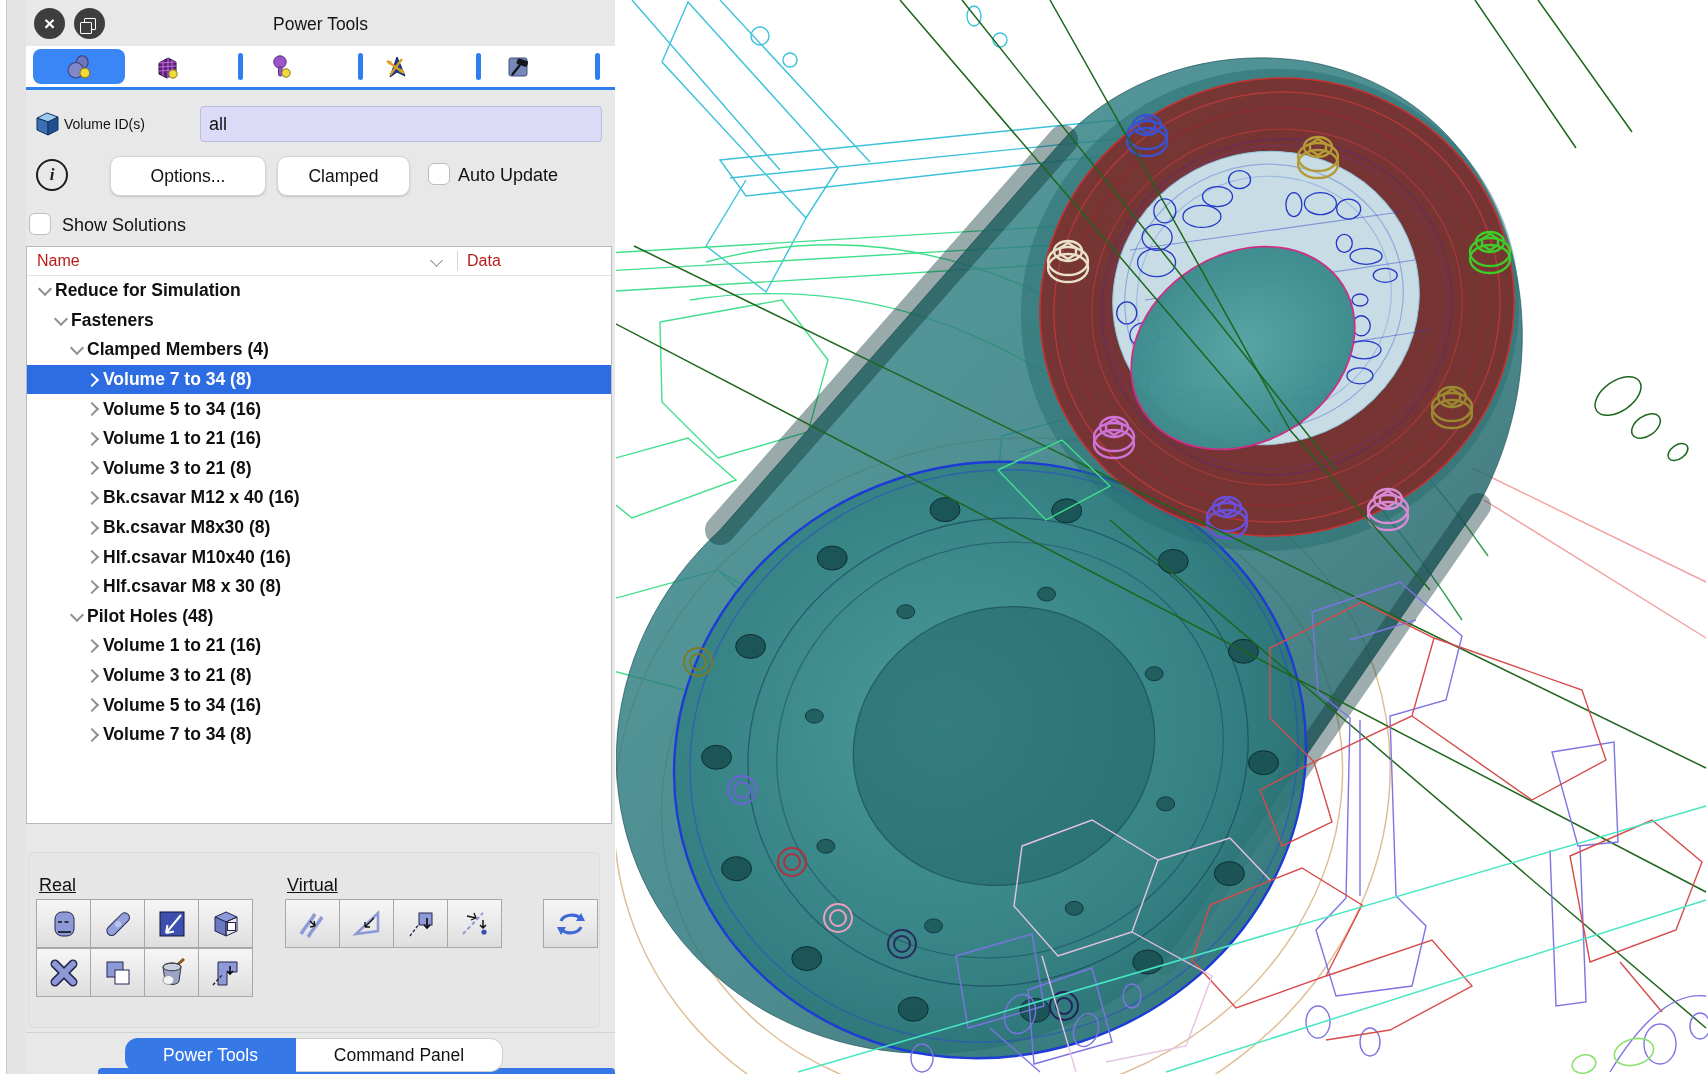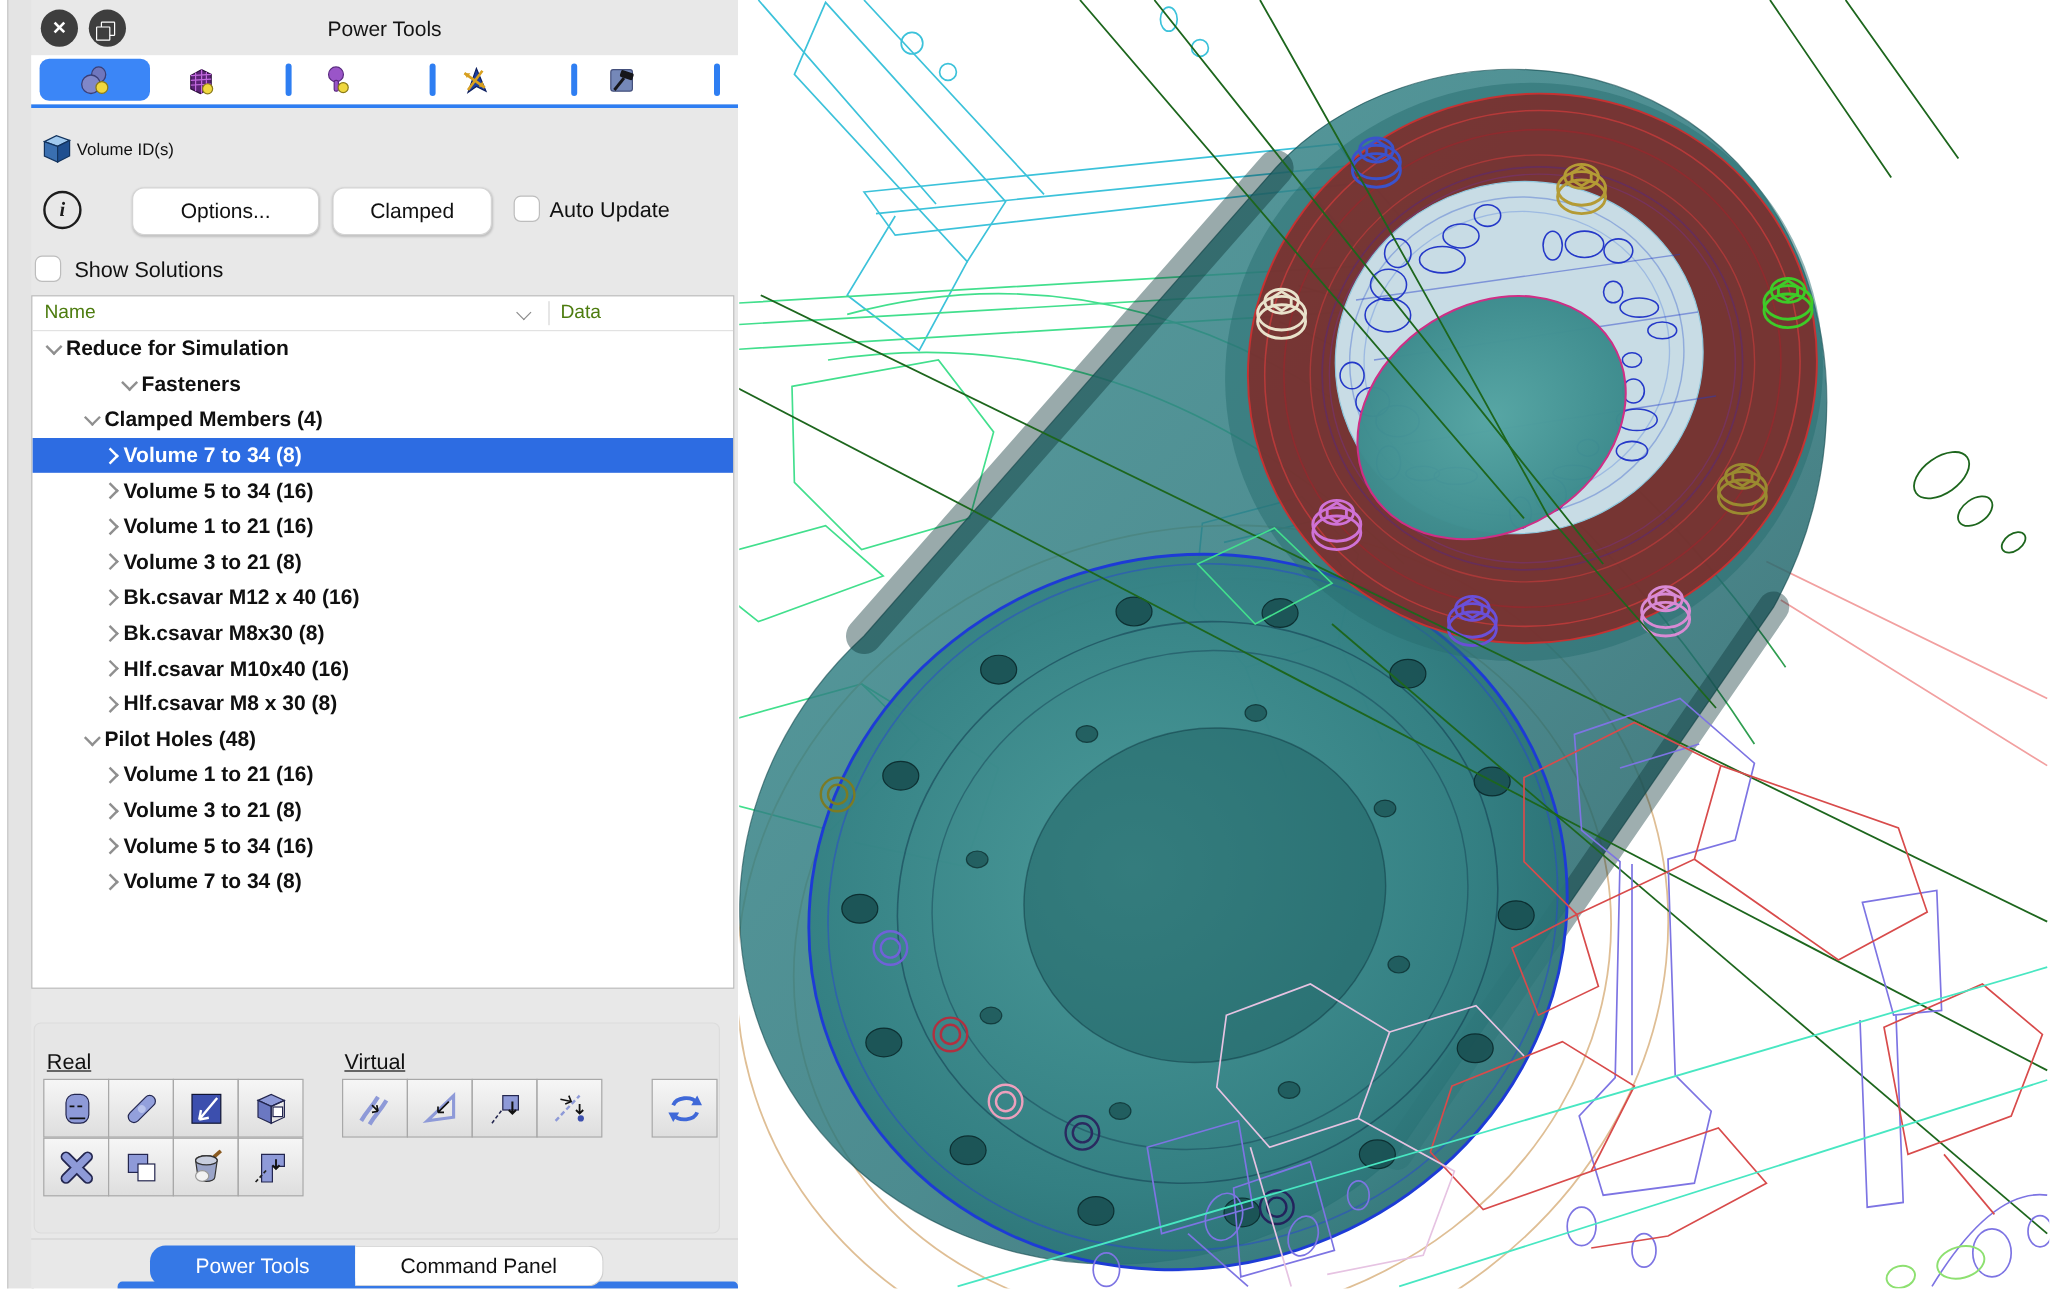--- a/index.html
+++ b/index.html
@@ -46,29 +46,29 @@
   #cb-autoupdate{left:402px;top:7px;}
   #lbl-autoupdate{position:absolute;left:432px;top:0;height:38px;line-height:38px;font-size:18px;color:#111;}
 
   .row-solutions{position:absolute;left:0;top:212px;width:100%;height:26px;}
   #cb-solutions{left:3px;top:1px;}
   #lbl-solutions{position:absolute;left:36px;top:0;height:26px;line-height:26px;font-size:18px;color:#111;}
 
   
   .tree{position:absolute;left:0;top:246px;width:586px;height:578px;background:#fff;
     border:1px solid #b9b9b9;box-sizing:border-box;overflow:hidden;}
-  .thead{position:relative;height:28px;border-bottom:1px solid #e2e2e2;font-size:16px;color:#4d7c0f;}
+  .thead{position:relative;height:28px;border-bottom:1px solid #e2e2e2;font-size:16px;color:#b91c1c;}
   .thead .hname{position:absolute;left:10px;top:0;line-height:28px;}
   .thead .hdata{position:absolute;left:440px;top:0;line-height:28px;}
   .hsep{position:absolute;left:430px;top:4px;width:1px;height:20px;background:#d6d6d6;}
   .sortchev{position:absolute;left:405px;top:9px;width:8px;height:8px;border-right:1.8px solid #8a8a8a;
     border-bottom:1.8px solid #8a8a8a;transform:rotate(45deg);}
   .trow{position:relative;display:flex;align-items:center;height:29.6px;font-size:17.5px;color:#101010;font-weight:bold;}
   .trow.sel{background:#2d6ce2;color:#fff;}
-  .lvl0{padding-left:8px;}.lvl1{padding-left:24px;margin-left:47px;}.lvl2{padding-left:40px;}.lvl3{padding-left:56px;}
+  .lvl0{padding-left:8px;}.lvl1{padding-left:24px;}.lvl2{padding-left:40px;}.lvl3{padding-left:56px;}
   .chev{width:20px;display:flex;align-items:center;justify-content:center;flex:0 0 20px;}
   .chev::before{content:"";width:8px;height:8px;border-right:2px solid #8f8f8f;border-bottom:2px solid #8f8f8f;
     transform:rotate(-45deg);margin-left:-3px;}
   .exp > .chev::before{transform:rotate(45deg);margin-left:0;margin-top:-3px;}
   .trow.sel > .chev::before{border-color:#fff;}
 
   
   .toolbox{position:absolute;left:2px;top:852px;width:572px;height:176px;background:#e6e6e6;
     border:1px solid #dcdcdc;border-radius:6px;box-sizing:border-box;}
   .toollabel{position:absolute;top:22px;font-size:18px;color:#111;text-decoration:underline;}
@@ -148,20 +148,21 @@
     </div>
     <div class="tabunderline"></div>
 
     <div class="row-volume">
       <svg class="cubeicon" width="30" height="30" viewBox="0 0 30 30">
         <polygon points="5,9 15,4 26,8 16,13" fill="#9fc8ee" stroke="#12335e"></polygon>
         <polygon points="5,9 16,13 16,26 5,21" fill="#3a6fb0" stroke="#12335e"></polygon>
         <polygon points="16,13 26,8 26,21 16,26" fill="#1f4f90" stroke="#12335e"></polygon>
       </svg>
       <span class="vlabel">Volume ID(s)</span>
+      <input class="vinput" value="all" style="">
     </div>
 
     <div class="row-actions">
       <div class="infoicon">i</div>
       <div class="pbtn" id="btn-options">Options...</div>
       <div class="pbtn" id="btn-analyze">Clamped</div>
       <div class="cbox" id="cb-autoupdate"></div>
       <span id="lbl-autoupdate">Auto Update</span>
     </div>
 

